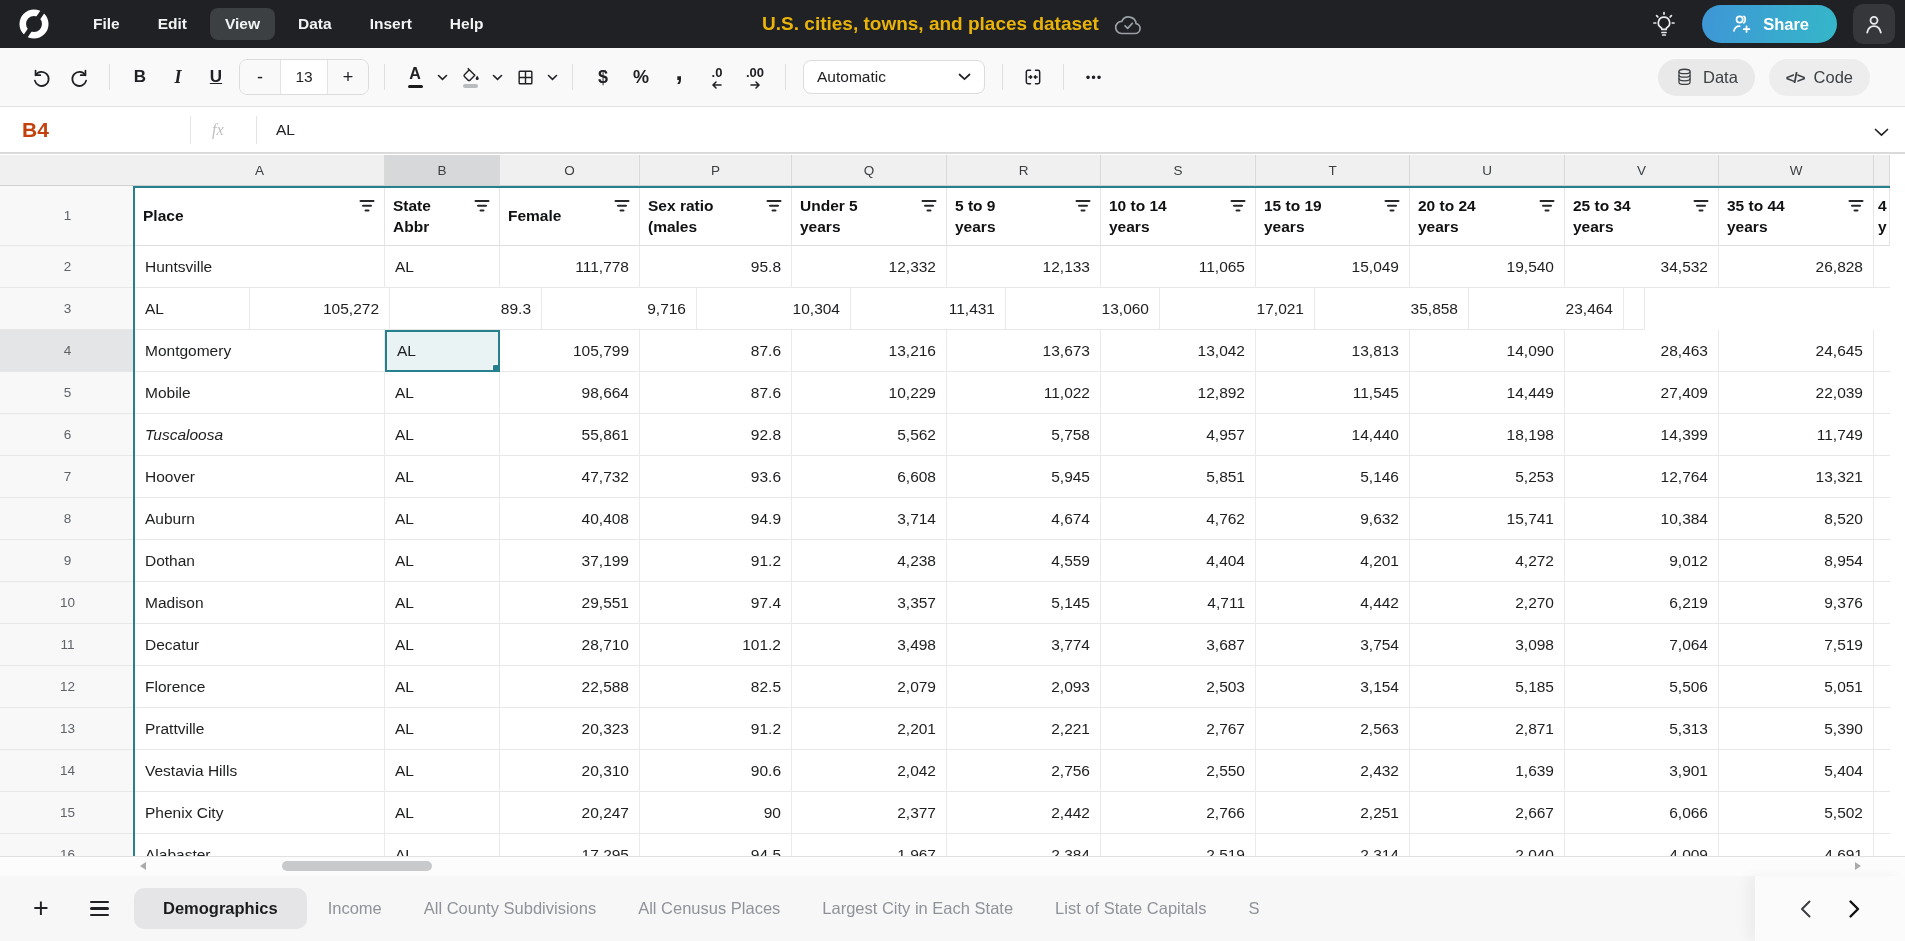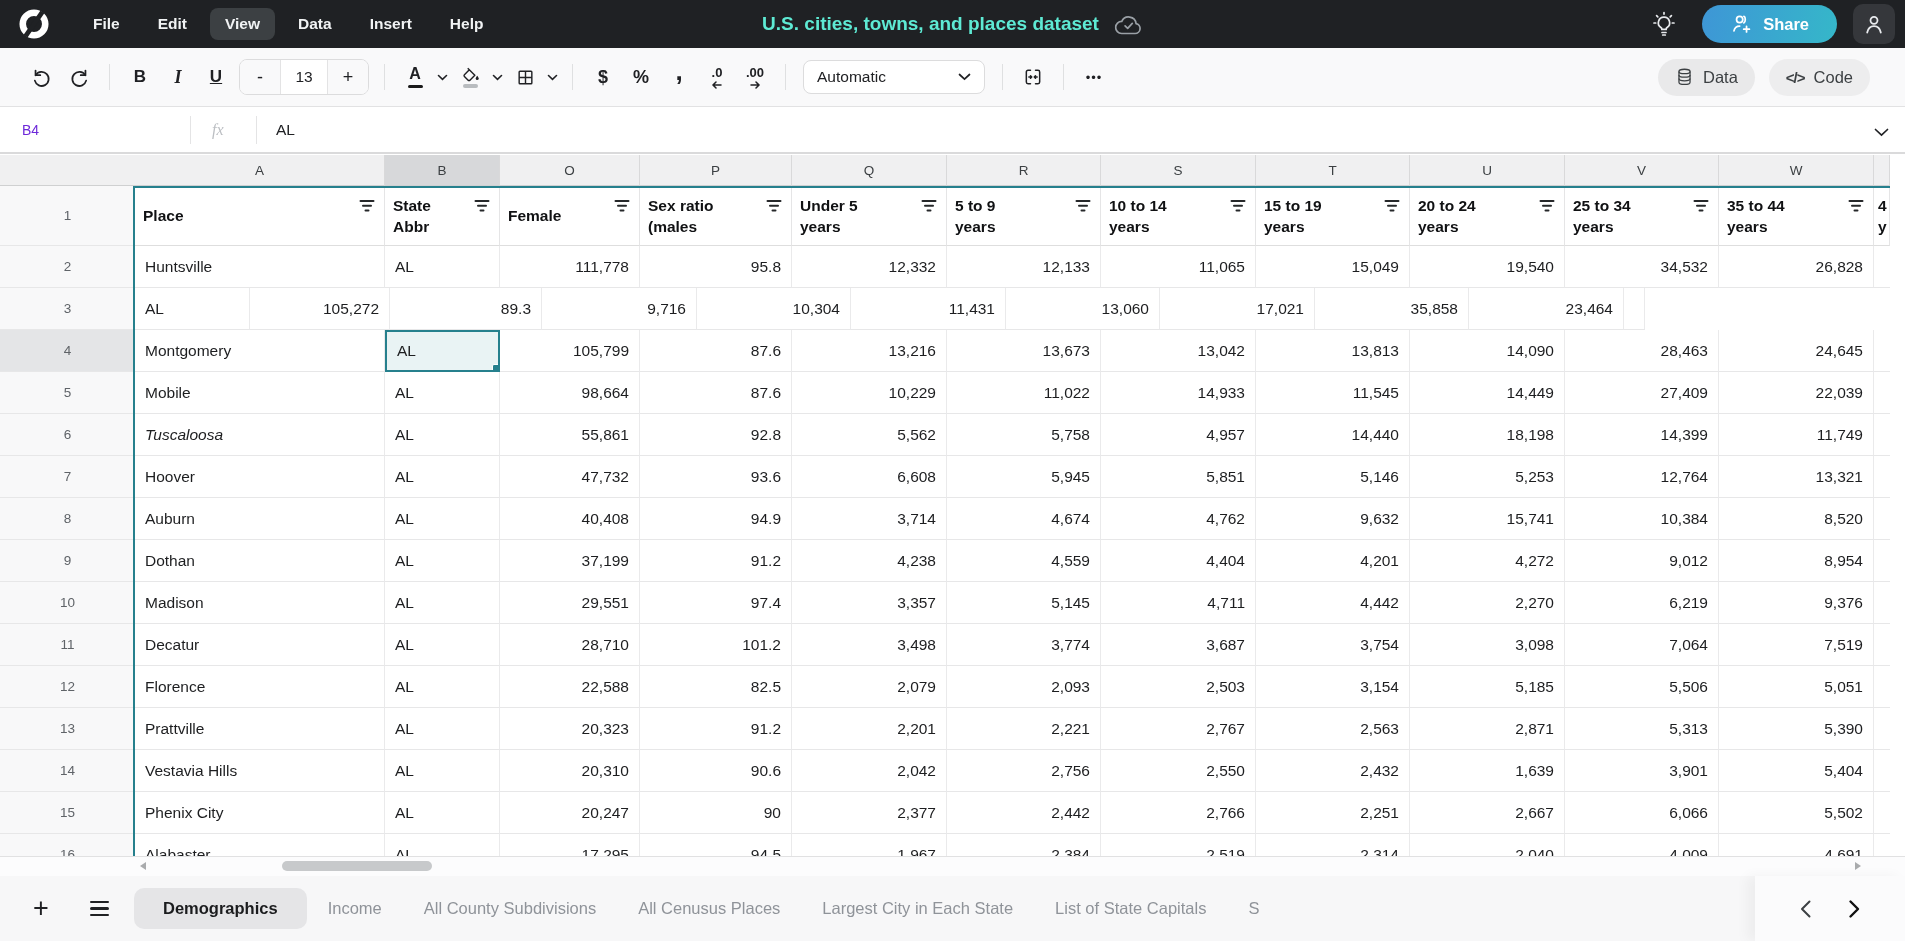--- a/index.html
+++ b/index.html
@@ -6,21 +6,21 @@
   .app{position:relative;width:1905px;height:941px;background:#fff;overflow:hidden;
        font-family:"Liberation Sans","DejaVu Sans",sans-serif;-webkit-font-smoothing:antialiased;}
 
   
   .menubar{position:absolute;top:0;left:0;right:0;height:48px;background:#1f2124;display:flex;align-items:center;color:#f1f3f4;}
   .logo{margin-left:18px;width:32px;height:32px;display:flex;align-items:center;justify-content:center;}
   .menu{display:flex;margin-left:28px;gap:8px;}
   .menu-item{padding:7px 15px;border-radius:8px;font-size:15.5px;font-weight:600;color:#f1f3f4;cursor:default;}
   .menu-item.active{background:#3c4043;}
   .title-wrap{position:absolute;left:50%;top:0;height:48px;transform:translateX(-50%);display:flex;align-items:center;gap:16px;}
-  .doc-title{font-size:19px;font-weight:700;color:#5eead4;white-space:nowrap;}
+  .doc-title{font-size:19px;font-weight:700;color:#eab308;white-space:nowrap;}
   .menubar-right{position:absolute;right:0;top:0;height:48px;display:flex;align-items:center;}
   .bulb{margin-right:26px;display:flex;}
   .share{display:flex;align-items:center;gap:10px;height:38px;padding:0 28px;border:none;border-radius:19px;
          background:linear-gradient(100deg,#3e96d6 0%,#35b7c9 100%);color:#fff;font-size:16.5px;font-weight:700;
          font-family:inherit;margin-right:16px;cursor:pointer;}
   .avatar{width:42px;height:40px;border:none;border-radius:10px;background:#35373b;display:flex;align-items:center;justify-content:center;margin-right:10px;cursor:pointer;}
 
   
   .toolbar{position:absolute;top:48px;left:0;right:0;height:59px;background:#f9f9fa;border-bottom:1px solid #e2e2e3;
            display:flex;align-items:center;padding-left:22px;box-sizing:border-box;}
@@ -42,21 +42,21 @@
   .fmt-select{display:flex;align-items:center;height:34px;width:182px;border:1px solid #dcdcdd;border-radius:8px;background:#fff;
               padding:0 13px;box-sizing:border-box;font-size:15.5px;color:#202124;margin:0 6px;cursor:pointer;}
   .fmt-select .lbl{flex:1;text-align:left;}
   .tb-right{margin-left:auto;display:flex;align-items:center;gap:14px;margin-right:35px;}
   .pill{display:flex;align-items:center;gap:9px;height:37px;padding:0 17px;border-radius:19px;background:#ececed;border:none;
         font-size:16.5px;color:#3c4043;font-family:inherit;font-weight:500;cursor:pointer;}
   .code-glyph{font-size:15px;font-weight:600;letter-spacing:-1px;color:#3c4043;}
 
   
   .formulabar{position:absolute;top:108px;left:0;right:0;height:46px;background:#fff;border-bottom:2px solid #dadadb;box-sizing:border-box;}
-  .fb-ref{position:absolute;left:22px;top:0;height:44px;display:flex;align-items:center;font-size:14px;color:#6d28d9;}
+  .fb-ref{position:absolute;left:22px;top:0;height:44px;display:flex;align-items:center;font-size:21px;color:#c2410c;font-weight:bold;}
   .fb-sep1{position:absolute;left:190px;top:8px;height:28px;width:1px;background:#e4e4e5;}
   .fb-fx{position:absolute;left:212px;top:0;height:44px;display:flex;align-items:center;font-size:16px;color:#bcbfc3;
          font-style:italic;font-family:"Liberation Serif",serif;}
   .fb-sep2{position:absolute;left:256px;top:8px;height:28px;width:1px;background:#e4e4e5;}
   .fb-val{position:absolute;left:276px;top:0;height:44px;display:flex;align-items:center;font-size:15.5px;color:#202124;}
   .fb-chev{position:absolute;right:16px;top:15px;}
 
   
   .grid{position:absolute;top:155px;left:0;width:1890px;height:701px;overflow:hidden;background:#fff;}
   .corner{position:absolute;left:0;top:0;width:135px;height:31px;background:#f0f0f1;border-bottom:1px solid #cfd0d1;box-sizing:border-box;}
@@ -462,21 +462,21 @@
           <div class="dcell num" style="width: 155px;">24,645</div>
           <div class="dcell" style="width: 16px;"></div>
         </div>
         <div class="drow">
           <div class="dcell" style="width: 250px;">Mobile</div>
           <div class="dcell" style="width: 115px;">AL</div>
           <div class="dcell num" style="width: 140px;">98,664</div>
           <div class="dcell num" style="width: 152px;">87.6</div>
           <div class="dcell num" style="width: 155px;">10,229</div>
           <div class="dcell num" style="width: 154px;">11,022</div>
-          <div class="dcell num" style="width: 155px;">14,933</div>
+          <div class="dcell num" style="width: 155px;">12,892</div>
           <div class="dcell num" style="width: 154px;">11,545</div>
           <div class="dcell num" style="width: 155px;">14,449</div>
           <div class="dcell num" style="width: 154px;">27,409</div>
           <div class="dcell num" style="width: 155px;">22,039</div>
           <div class="dcell" style="width: 16px;"></div>
         </div>
         <div class="drow">
           <div class="dcell" style="width: 250px; font-style: italic;">Tuscaloosa</div>
           <div class="dcell" style="width: 115px;">AL</div>
           <div class="dcell num" style="width: 140px;">55,861</div>

